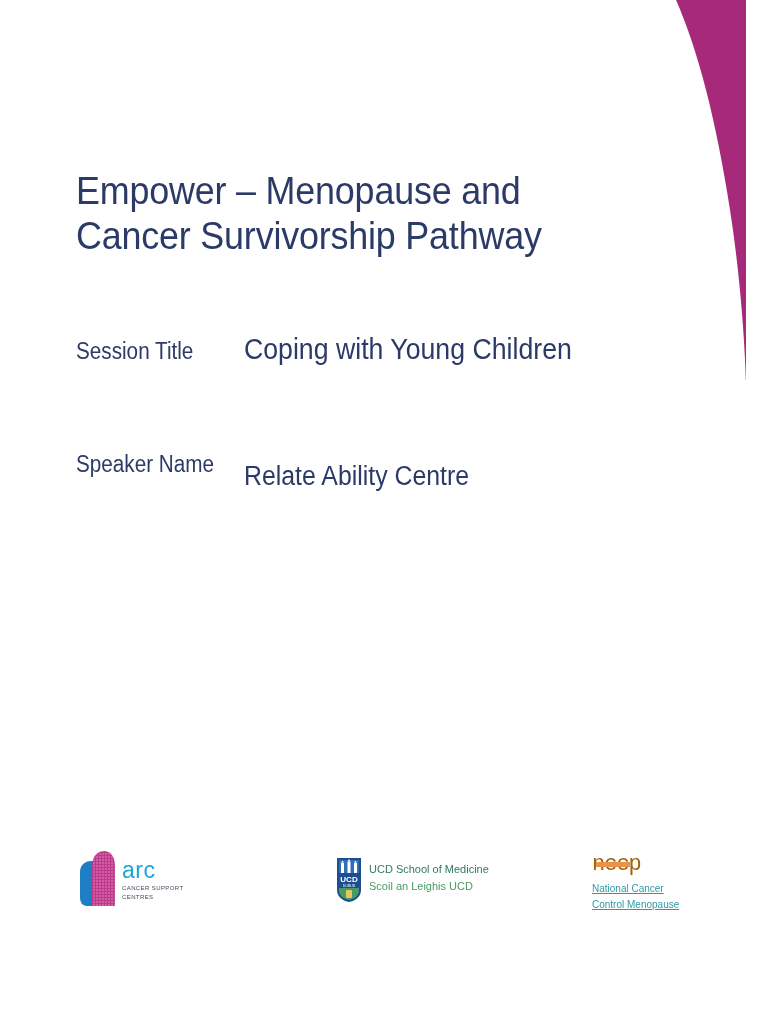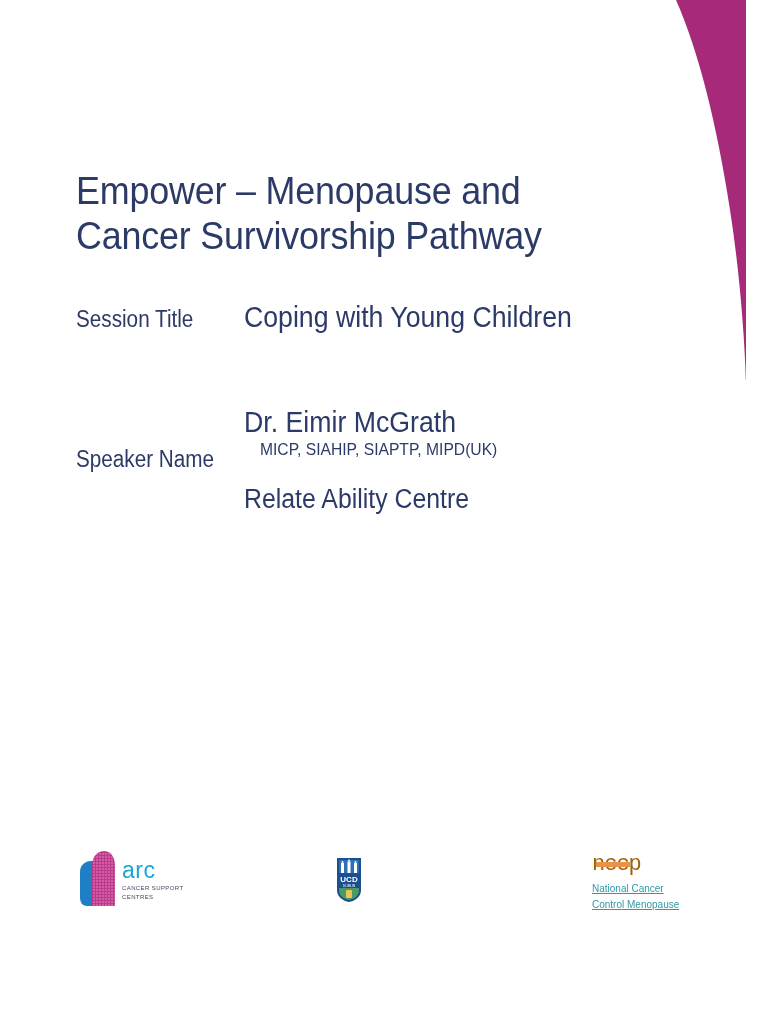--- a/index.html
+++ b/index.html
@@ -46,21 +46,21 @@
     color: #2c3a68;
     max-width: 530px;
     transform: scaleX(0.92);
     transform-origin: left top;
   }
 
   .row {
     display: flex;
     align-items: baseline;
   }
-  .row-session { margin-top: 42px; }
+  .row-session { margin-top: 74px; }
   .row-speaker { margin-top: 70px; align-items: center; }
   .row-date    { margin-top: 137px; }
 
   .label {
     font-family: "Liberation Sans Narrow", "Liberation Sans", sans-serif;
     font-size: 23px;
     line-height: 1.2;
     color: #2c3a68;
     width: 168px;
     flex: 0 0 168px;
@@ -207,24 +207,20 @@
     <div class="deck-title">Empower – Menopause and Cancer Survivorship Pathway</div>
 
     <div class="row row-session">
       <div class="label">Session Title</div>
       <div class="value">Coping with Young Children</div>
     </div>
 
     <div class="row row-speaker">
       <div class="label">Speaker Name</div>
       <div class="speaker-col">
-        <div class="speaker-wrap">
-          <span class="value">Dr. Eimir McGrath</span>
-          <span class="credentials">MICP, SIAHIP, SIAPTP, MIPD(UK)</span>
-        </div>
         <div class="affiliation">Relate Ability Centre</div>
       </div>
     </div>
 
 
   </div>
 
   <div class="logo-strip">
 
     <div class="logo logo-arc">
@@ -256,20 +252,24 @@
         <rect x="18" y="6" width="3" height="10" fill="#ffffff"></rect>
         <circle cx="6.5" cy="5" r="1" fill="#ffffff"></circle>
         <circle cx="13" cy="3.5" r="1" fill="#ffffff"></circle>
         <circle cx="19.5" cy="5" r="1" fill="#ffffff"></circle>
         <rect x="3" y="17" width="20" height="12" fill="#1d4e8f"></rect>
         <text x="13" y="25" font-family="Liberation Sans, sans-serif" font-size="8" font-weight="bold" fill="#ffffff" text-anchor="middle">UCD</text>
         <text x="13" y="30" font-family="Liberation Sans, sans-serif" font-size="3.4" fill="#ffffff" text-anchor="middle">DUBLIN</text>
         <path d="M3 31 L23 31 L23 33 C23 39 18 42 13 43 C8 42 3 39 3 33 Z" fill="#4a9b62"></path>
         <rect x="10" y="33" width="6" height="8" rx="1" fill="#e8c45a"></rect>
       </svg>
+      <div class="ucd-text">
+        <div class="ucd-line1">UCD School of Medicine</div>
+        <div class="ucd-line2">Scoil an Leighis UCD</div>
+      </div>
     </div>
 
     <div class="logo logo-nccp">
       <div class="nccp-text">
         <div class="nccp-word">nccp</div>
         <div class="nccp-bar"></div>
         <div class="nccp-sub">
           <div>National Cancer</div>
           <div>Control Menopause</div>
         </div>

